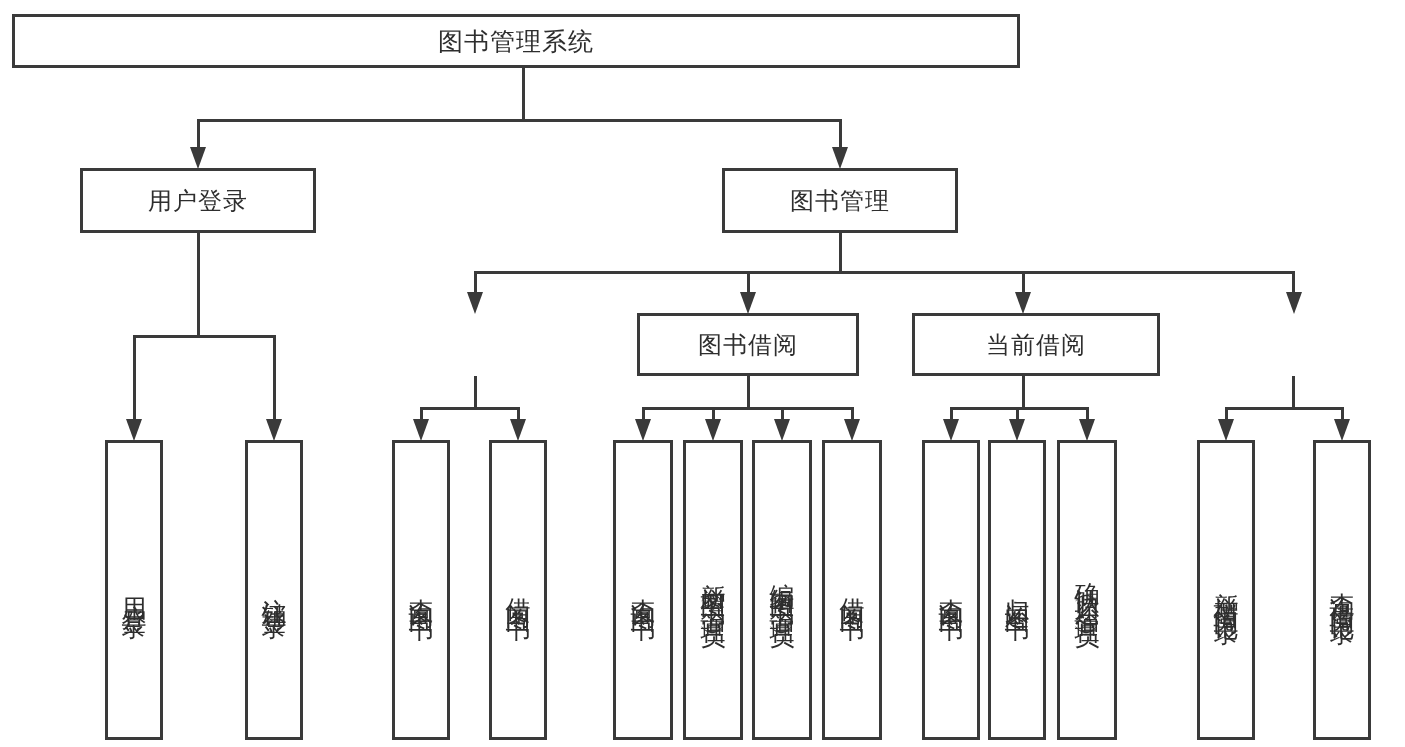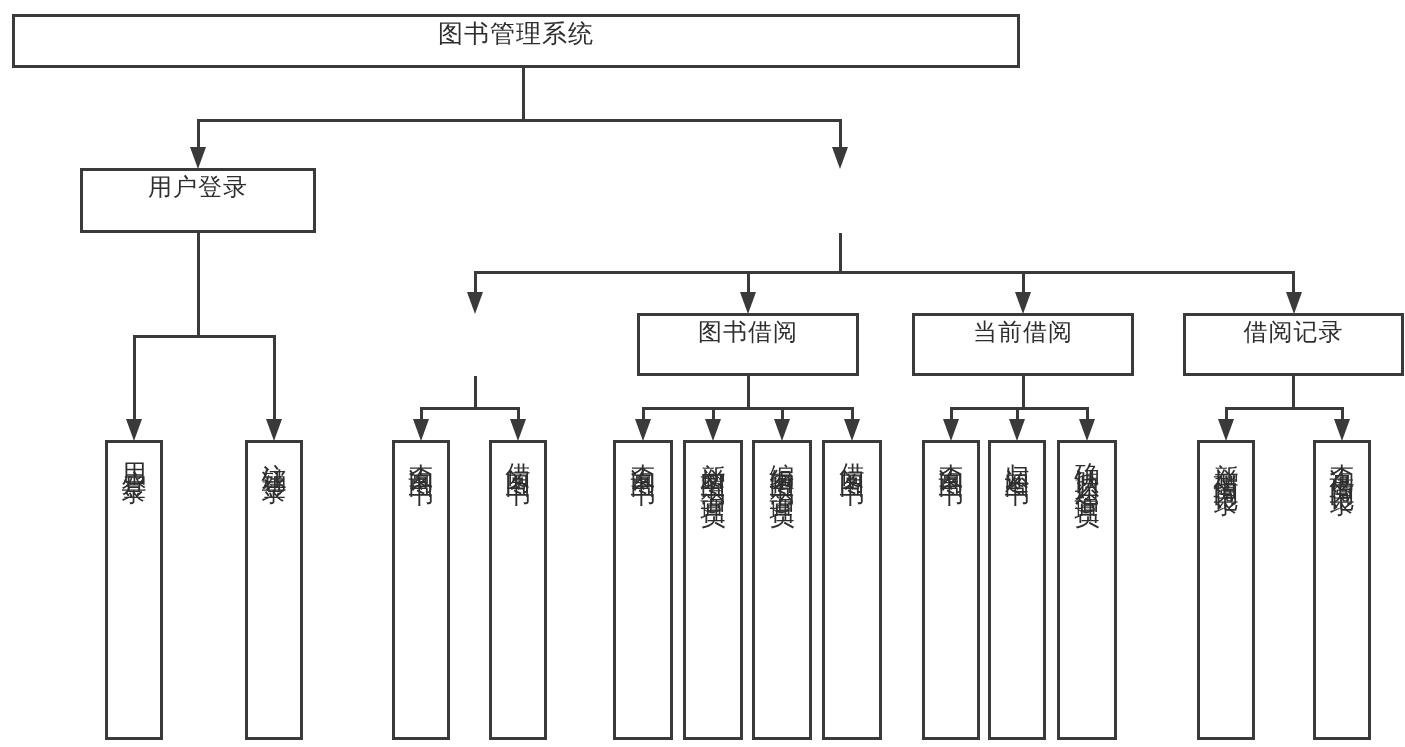--- a/index.html
+++ b/index.html
@@ -4,21 +4,21 @@
 <title>图书管理系统</title>
 <style>
   html,body{margin:0;padding:0;background:#fff;}
   #canvas{
     position:relative;width:1405px;height:747px;overflow:hidden;background:var(--bg,#fff);
     font-family:"Liberation Sans","DejaVu Sans",sans-serif;
   }
   .node{
     position:absolute;box-sizing:border-box;background:#fff;
     border:3px solid var(--line,#3a3a3a);
-    display:flex;align-items:flex-start;justify-content:center;
+    display:flex;align-items:center;justify-content:center;
     color:var(--text,#2e2e2e);font-size:24px;letter-spacing:1px;
     z-index:2;
   }
   .node.lv1 span{font-size:25px;}
   .node.vertical span{
     writing-mode:vertical-rl;text-orientation:mixed;
     font-size:25px;letter-spacing:6px;line-height:1;
   }
   .cline{position:absolute;background:var(--line,#3a3a3a);z-index:1;}
   .arrowhead{
@@ -35,28 +35,28 @@
 </head>
 <body>
 
 <div id="canvas" style="--bg: #ffffff; --line: #3a3a3a; --text: #2e2e2e; --wm: #9b9b9b;">
 <div class="node lv1" style="left: 12px; top: 14px; width: 1008px; height: 54px;">
       <span>图书管理系统</span>
     </div>
     <div class="node lv2" style="left: 80px; top: 168px; width: 236px; height: 65px;">
       <span>用户登录</span>
     </div>
+    <div class="node lv2" style="left: 722px; top: 168px; width: 236px; height: 65px;">
+      <span>图书管理</span>
+    </div>
     <div class="node lv3" style="left: 637px; top: 313px; width: 222px; height: 63px;">
       <span>图书借阅</span>
     </div>
-    <div class="node lv3" style="left: 912px; top: 313px; width: 222px; height: 63px;">
+    <div class="node lv3" style="left: 912px; top: 313px; width: 248px; height: 63px;">
       <span>当前借阅</span>
-    </div>
-    <div class="node lv3" style="left: 1183px; top: 313px; width: 221px; height: 63px;">
-      <span>借阅记录</span>
     </div>
     <div class="node lv4 vertical" style="left: 105px; top: 440px; width: 58px; height: 300px;">
       <span>用户登录</span>
     </div>
     <div class="node lv4 vertical" style="left: 245px; top: 440px; width: 58px; height: 300px;">
       <span>注销登录</span>
     </div>
     <div class="node lv4 vertical" style="left: 392px; top: 440px; width: 58px; height: 300px;">
       <span>查询图书</span>
     </div>

